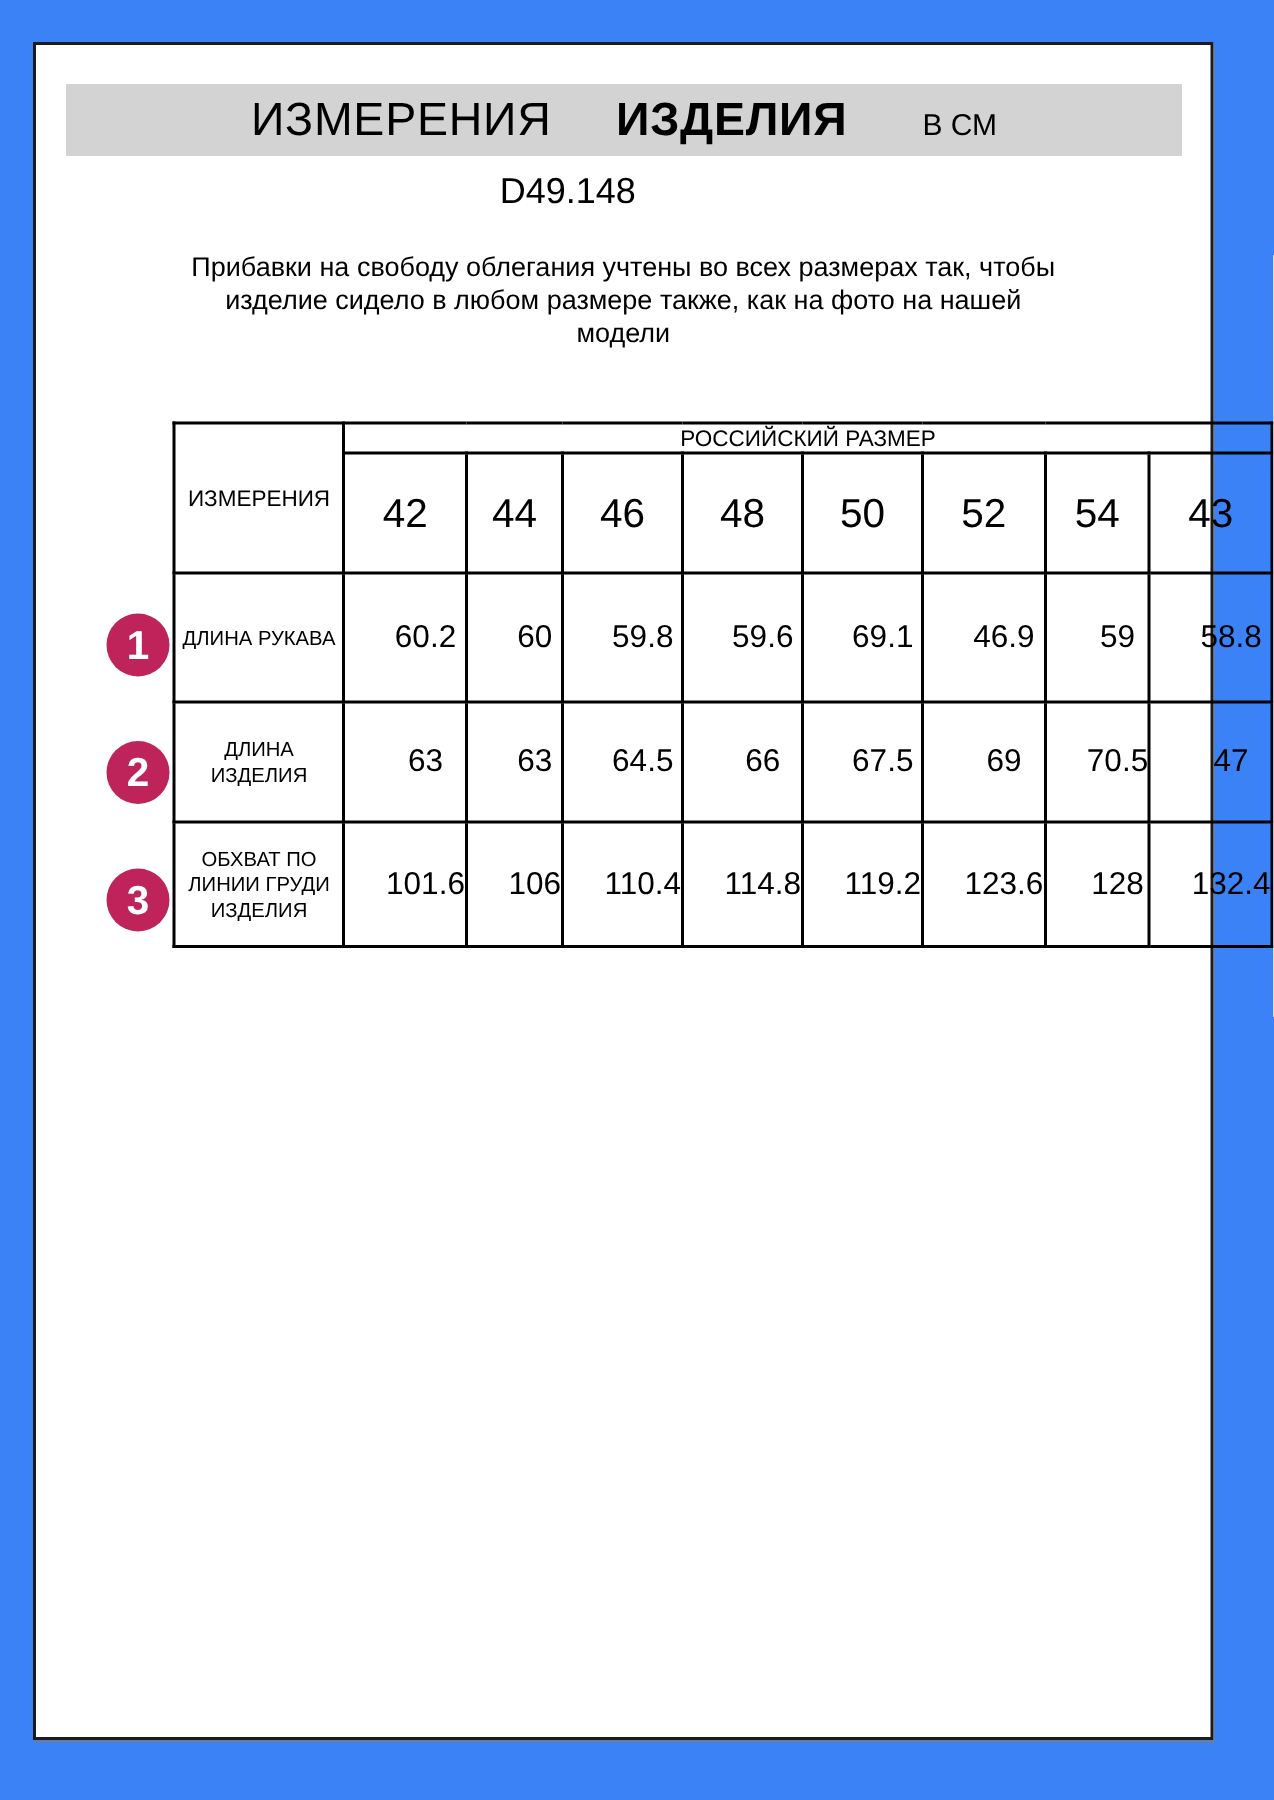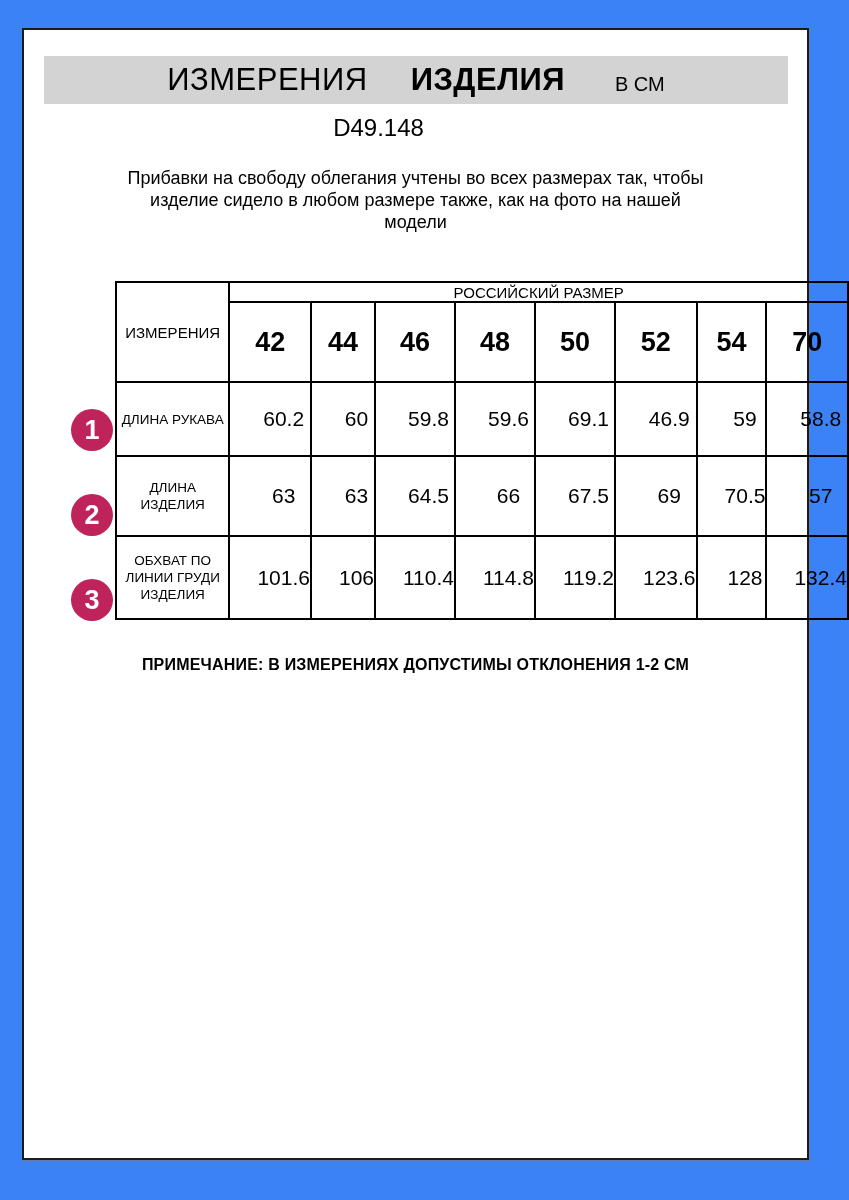--- a/index.html
+++ b/index.html
@@ -29,22 +29,22 @@
   }
   .tablewrap{position:absolute;left:115px;top:281px;}
   table{border-collapse:collapse;}
   td{border:2px solid #000000;text-align:center;vertical-align:middle;padding:0;}
   col.c-label{width:120px;}
   col.c-size{width:60px;}
   .r-group{height:20px;}
   .group{font-size:15px;}
   .corner{font-size:15px;}
   .r-sizes{height:80px;}
-  .size{font-size:27px;font-weight:bold;margin-top:48px;}
-  .r-data1{height:74px;}
+  .size{font-size:27px;font-weight:normal;margin-top:48px;}
+  .r-data1{height:86px;}
   .r-data2{height:80px;margin-left:12px;}
   .r-data3{height:83px;border-radius:12px;}
   .rlabel{font-size:13.5px;line-height:17px;white-space:pre;}
   .val{font-size:21px;padding-left:27px;}
   .note{
     position:absolute;left:22px;top:656px;width:787px;text-align:center;
     font-size:16px;font-weight:bold;letter-spacing:.2px;
   }
   .marker{
     position:absolute;width:42px;height:42px;border-radius:50%;
@@ -92,21 +92,21 @@
         <td class="group" colspan="8">РОССИЙСКИЙ РАЗМЕР</td>
       </tr>
       <tr class="r-sizes">
         <td class="size">42</td>
         <td class="size">44</td>
         <td class="size">46</td>
         <td class="size">48</td>
         <td class="size">50</td>
         <td class="size">52</td>
         <td class="size">54</td>
-        <td class="size">70</td>
+        <td class="size">43</td>
       </tr>
       <tr class="r-data1">
         <td class="rlabel">ДЛИНА РУКАВА</td>
         <td class="val">60.2</td>
         <td class="val">60</td>
         <td class="val">59.8</td>
         <td class="val">59.6</td>
         <td class="val">69.1</td>
         <td class="val">46.9</td>
         <td class="val">59</td>
@@ -115,21 +115,21 @@
       <tr class="r-data2">
         <td class="rlabel">ДЛИНА
 ИЗДЕЛИЯ</td>
         <td class="val">63</td>
         <td class="val">63</td>
         <td class="val">64.5</td>
         <td class="val">66</td>
         <td class="val">67.5</td>
         <td class="val">69</td>
         <td class="val">70.5</td>
-        <td class="val">57</td>
+        <td class="val">47</td>
       </tr>
       <tr class="r-data3">
         <td class="rlabel">ОБХВАТ ПО
 ЛИНИИ ГРУДИ
 ИЗДЕЛИЯ</td>
         <td class="val">101.6</td>
         <td class="val">106</td>
         <td class="val">110.4</td>
         <td class="val">114.8</td>
         <td class="val">119.2</td>
@@ -138,14 +138,13 @@
         <td class="val">132.4</td>
       </tr>
     </tbody>
       </table>
   </div>
 
   <div class="marker m1">1</div>
   <div class="marker m2">2</div>
   <div class="marker m3">3</div>
 
-  <div class="note">ПРИМЕЧАНИЕ: В ИЗМЕРЕНИЯХ ДОПУСТИМЫ ОТКЛОНЕНИЯ 1-2 СМ</div>
 </div>
 
 </body></html>

